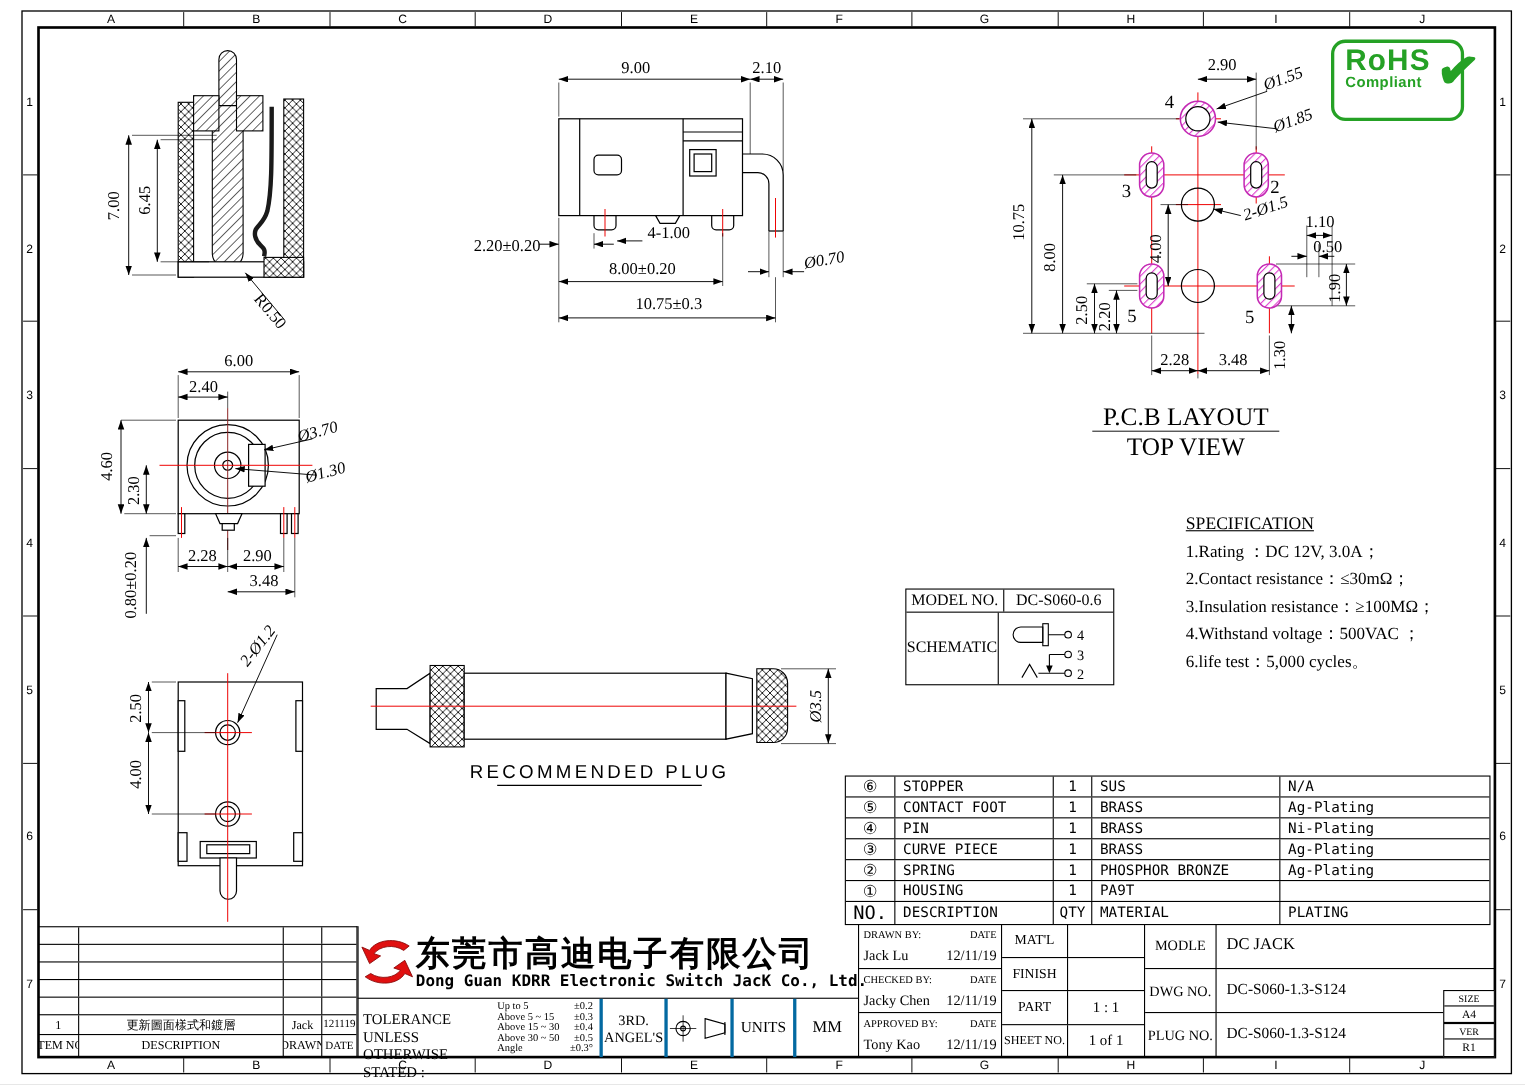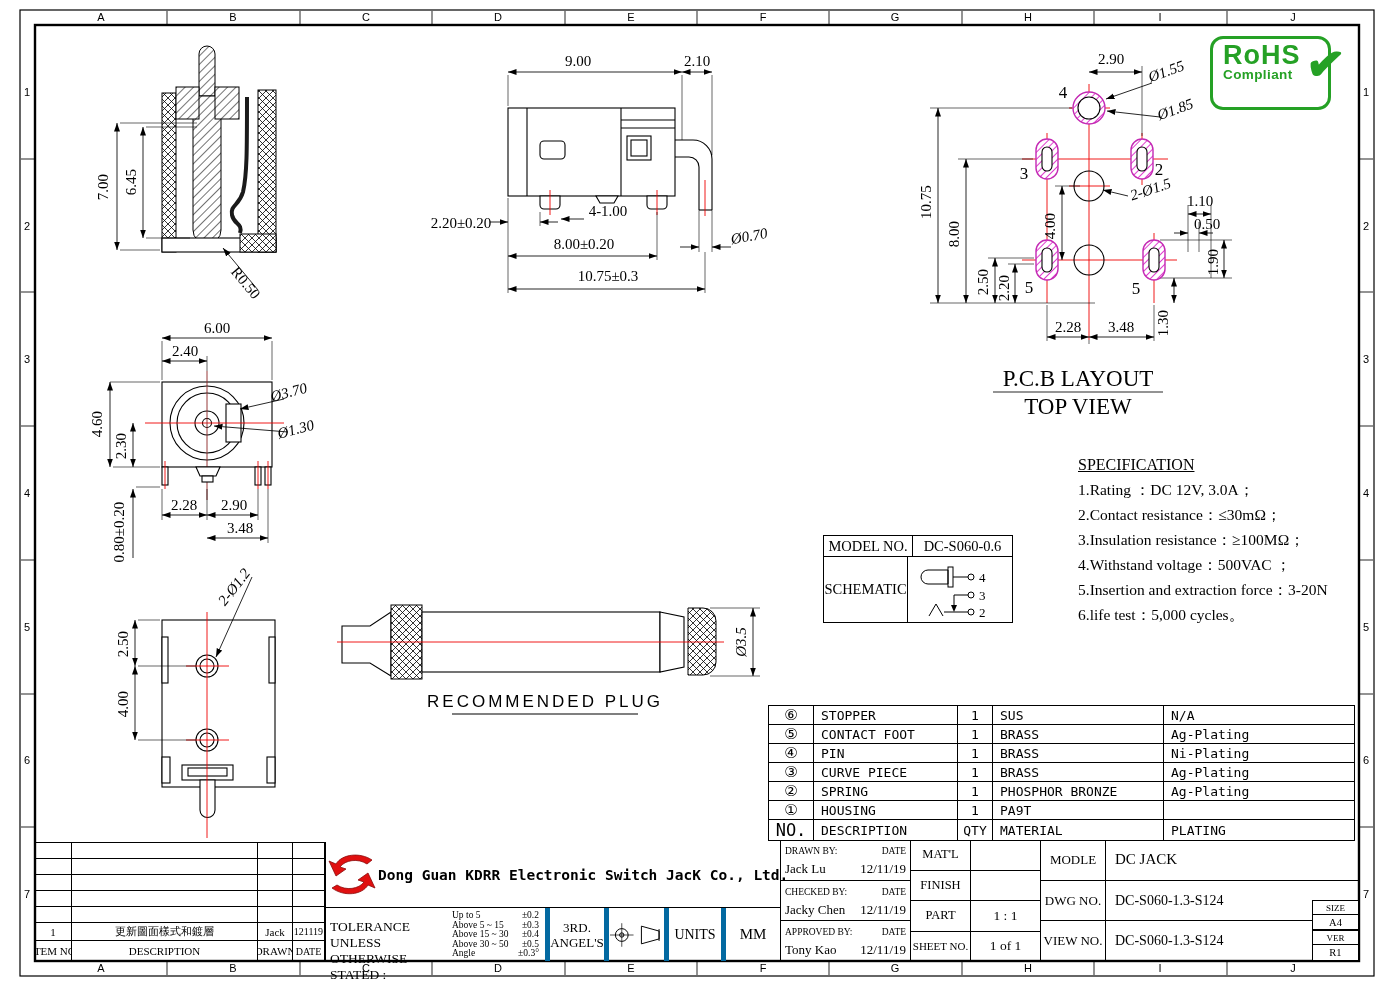--- a/index.html
+++ b/index.html
@@ -19,21 +19,21 @@
   .dl{stroke:#000;stroke-width:.85;fill:none}
   .xl{stroke:#000;stroke-width:.6;fill:none}
   .rl{stroke:#ee0000;stroke-width:.9;fill:none}
   .rl2{stroke:#8b2222;stroke-width:.9;fill:none}
   .h1f{fill:url(#h1);stroke:#000;stroke-width:1}
   .h2f{fill:url(#h2);stroke:#000;stroke-width:1}
   .phf{fill:url(#ph);stroke:#c42ab4;stroke-width:1.4}
   .spr{stroke:#1a1a1a;stroke-width:4;fill:none}
 
   
-  .spec{left:1078px;top:452px;width:284px;font-size:15.5px;line-height:25px;color:#000}
+  .spec{left:1078px;top:464px;width:284px;font-size:15.5px;line-height:25px;color:#000}
   .spec .t{text-decoration:underline;font-size:16px}
   
   .model{left:823px;top:535px;width:190px;height:88px;border:1.5px solid #000;font-size:14.5px;display:flex;flex-direction:column}
   .model .mr1{height:21px;display:flex;border-bottom:1px solid #000}
   .model .mr2{flex:1;display:flex}
   .model .mc{display:flex;align-items:center;justify-content:center}
   .model .ml1{width:89px;border-right:1px solid #000}
   .model .mv1{flex:1}
   
   .bom{left:768px;top:705px;width:587px;height:136px;border:1.5px solid #000;display:flex;flex-direction:column;font-family:"DejaVu Sans Mono",monospace;font-size:13px}
@@ -55,21 +55,21 @@
   .rev .rc:last-child{border-right:none}
   .rev .rc0{width:37px}.rev .rc1{width:186px}.rev .rc2{width:35px}.rev .rc3{flex:1;font-size:10px}
   .rev .cjk{font-family:"DejaVu Sans",sans-serif;font-size:11px}
   
   .company{left:325px;top:842px;width:455px;height:66px;border-left:1px solid #000;border-bottom:1px solid #000;display:flex;align-items:center}
   .company .logo{width:62px;display:flex;justify-content:center}
   .company .cn{font-family:"DejaVu Sans",sans-serif;font-weight:bold;font-size:31px;letter-spacing:2px;line-height:34px;white-space:nowrap}
   .company .en{font-family:"DejaVu Sans Mono",monospace;font-weight:bold;font-size:14.5px;white-space:nowrap}
   
   .tol{left:325px;top:908px;width:455px;height:53px;border-left:1px solid #000;display:flex}
-  .tol .tc{border-left:5px solid #0369a1;display:flex;align-items:center;justify-content:center;text-align:right}
+  .tol .tc{border-left:3px solid #0369a1;display:flex;align-items:center;justify-content:center;text-align:right}
   .tol .tc1{width:219px;border-left:none;display:flex;align-items:stretch;justify-content:flex-start;text-align:left}
   .tol .tlab{width:126px;font-size:13.5px;line-height:16px;padding:11px 0 0 4px}
   .tol .trows{flex:1;font-size:9.5px;padding:3px 6px 0 0}
   .tol .trow{display:flex;justify-content:space-between;line-height:9.6px}
   .tol .tc2{width:59px;font-size:13px;line-height:15px;flex-direction:column}
   .tol .tc3{width:60px}
   .tol .tc4{width:57px;font-size:14px}
   .tol .tc5{flex:1;font-size:15px}
   
   .signoff{left:780px;top:840px;width:130px;height:121px;border-left:1px solid #000;display:flex;flex-direction:column}
@@ -386,21 +386,20 @@
     </div>
   </div>
 </div>
 
 <div class="abs spec">
   <div><span class="t">SPECIFICATION</span></div>
   <div>1.Rating ：DC 12V, 3.0A；</div>
   <div>2.Contact resistance：≤30mΩ；</div>
   <div>3.Insulation resistance：≥100MΩ；</div>
   <div>4.Withstand voltage：500VAC ；</div>
-  <div>5.Insertion and extraction force：3-20N</div>
   <div>6.life test：5,000 cycles。</div>
 </div>
 
 <div class="abs bom">
   <div class="r">
     <div class="c c0">⑥</div>
     <div class="c c1">STOPPER</div>
     <div class="c c2">1</div>
     <div class="c c3">SUS</div>
     <div class="c c4">N/A</div>
@@ -495,20 +494,21 @@
 </div>
 
 <div class="abs company">
   <div class="logo">
     <svg width="52" height="50" viewBox="0 0 52 50">
       <path d="M46 10C34 2 16 4 10 14L3 11L10 26L20 19L14 17C19 10 32 8 41 14Z" fill="#e01010" stroke="#8a0a0a" stroke-width=".8"></path>
       <path d="M6 38C18 47 36 45 42 35L49 38L42 23L32 30L38 32C33 39 20 41 11 35Z" fill="#e01010" stroke="#8a0a0a" stroke-width=".8"></path>
     </svg>
   </div>
   <div>
+    <div class="cn">东莞市高迪电子有限公司</div>
     <div class="en">Dong Guan KDRR  Electronic Switch JacK Co., Ltd.</div>
   </div>
 </div>
 
 <div class="abs tol">
   <div class="tc tc1">
     <div class="tlab">
       <div>TOLERANCE UNLESS</div>
       <div>OTHERWISE STATED :</div>
     </div>
@@ -608,21 +608,21 @@
 <div class="abs rightb">
   <div class="mr">
         <div class="mlb">MODLE</div>
         <div class="mvl">DC JACK</div>
       </div>
   <div class="mr">
         <div class="mlb">DWG NO.</div>
         <div class="mvl sm">DC-S060-1.3-S124</div>
       </div>
   <div class="mr">
-        <div class="mlb">VIEW NO.</div>
+        <div class="mlb">PLUG NO.</div>
         <div class="mvl sm">DC-S060-1.3-S124</div>
       </div>
 </div>
 
 <div class="abs minibox" style="left:1312px;top:900px;height:30px">
   <div class="a">SIZE</div>
   <div class="b">A4</div>
 </div>
 <div class="abs minibox" style="left:1312px;top:930px;height:31px">
   <div class="a">VER</div>

